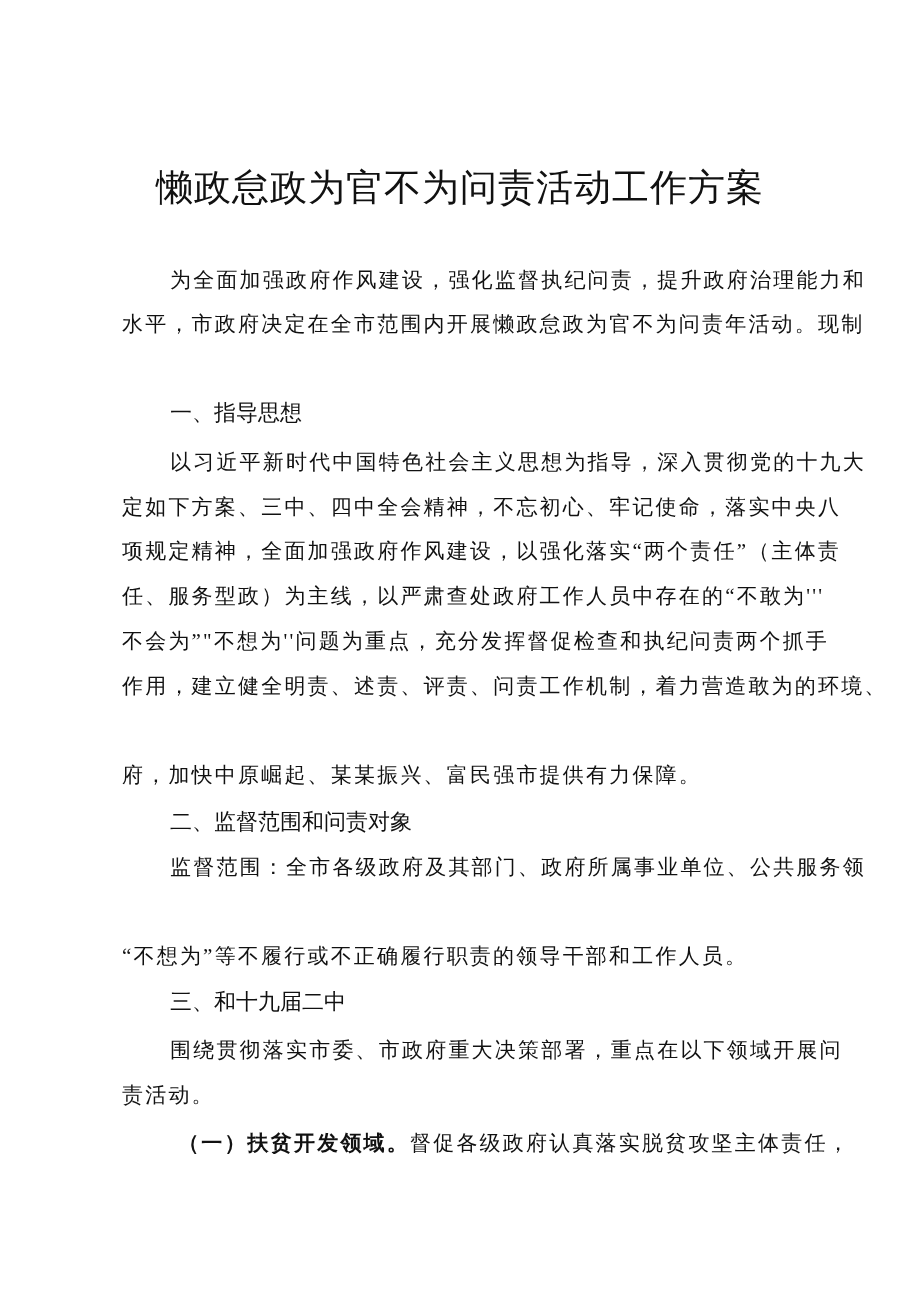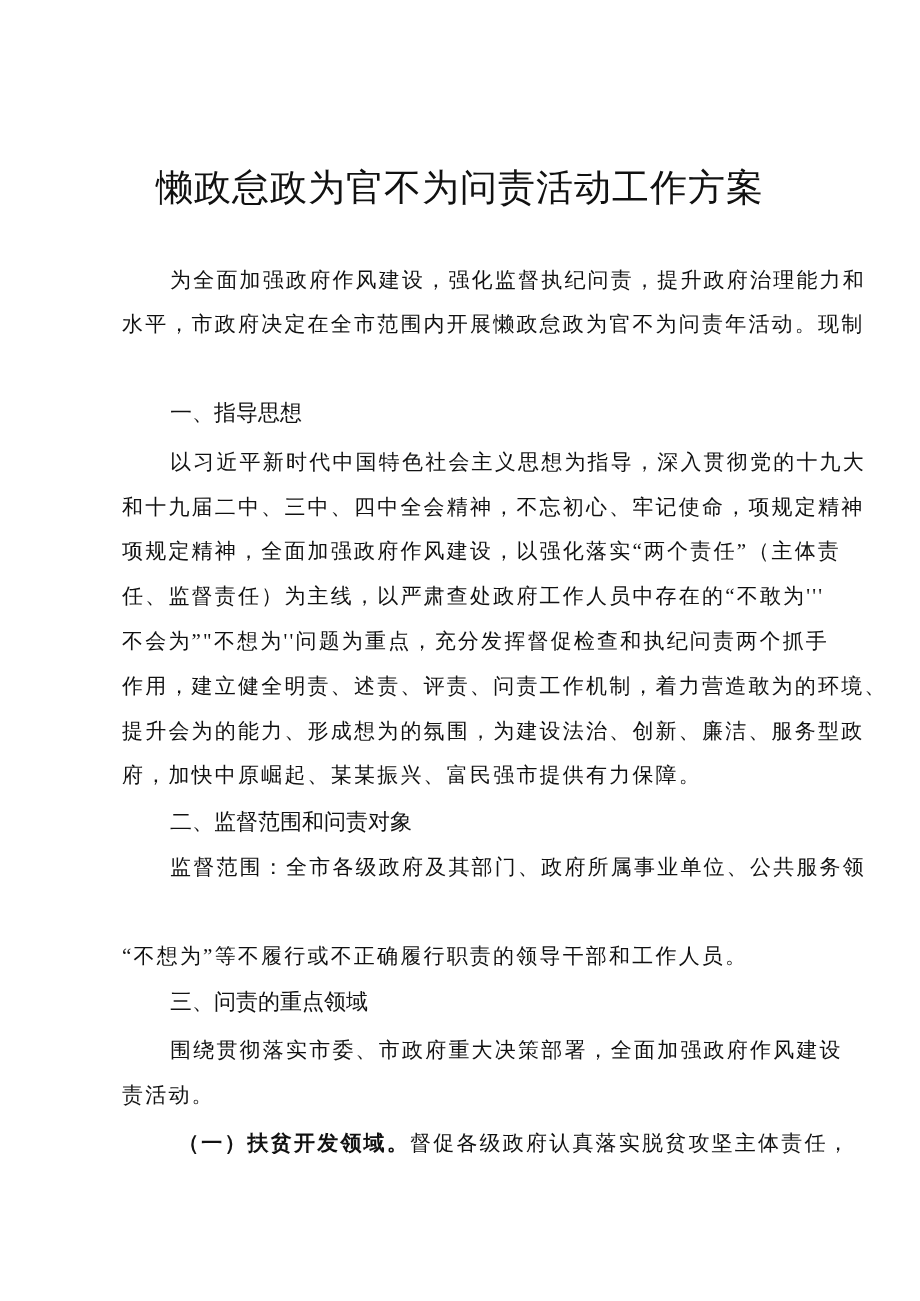--- a/index.html
+++ b/index.html
@@ -20,29 +20,28 @@
 <body>
 
 <div class="page">
   <h1 class="title">懒政怠政为官不为问责活动工作方案</h1>
 
   <p class="line indent" style="top:265px">为全面加强政府作风建设，强化监督执纪问责，提升政府治理能力和</p>
   <p class="line" style="top:309px">水平，市政府决定在全市范围内开展懒政怠政为官不为问责年活动。现制</p>
 
   <h2 class="heading" style="top:398px">一、指导思想</h2>
   <p class="line indent" style="top:447px">以习近平新时代中国特色社会主义思想为指导，深入贯彻党的十九大</p>
-  <p class="line" style="top:492px">和十九届二中、三中、四中全会精神，不忘初心、牢记使命，项规定精神</p>
+  <p class="line" style="top:492px">定如下方案、三中、四中全会精神，不忘初心、牢记使命，落实中央八</p>
   <p class="line" style="top:536px">项规定精神，全面加强政府作风建设，以强化落实“两个责任”（主体责</p>
-  <p class="line" style="top:581px">任、监督责任）为主线，以严肃查处政府工作人员中存在的“不敢为'''</p>
+  <p class="line" style="top:581px">任、服务型政）为主线，以严肃查处政府工作人员中存在的“不敢为'''</p>
   <p class="line" style="top:626px">不会为”"不想为''问题为重点，充分发挥督促检查和执纪问责两个抓手</p>
   <p class="line" style="top:671px">作用，建立健全明责、述责、评责、问责工作机制，着力营造敢为的环境、</p>
-  <p class="line" style="top:716px">提升会为的能力、形成想为的氛围，为建设法治、创新、廉洁、服务型政</p>
   <p class="line" style="top:760px">府，加快中原崛起、某某振兴、富民强市提供有力保障。</p>
 
   <h2 class="heading" style="top:807px">二、监督范围和问责对象</h2>
   <p class="line indent" style="top:852px">监督范围：全市各级政府及其部门、政府所属事业单位、公共服务领</p>
   <p class="line" style="top:941px">“不想为”等不履行或不正确履行职责的领导干部和工作人员。</p>
 
-  <h2 class="heading" style="top:987px">三、问责的重点领域</h2>
-  <p class="line indent" style="top:1035px">围绕贯彻落实市委、市政府重大决策部署，全面加强政府作风建设</p>
+  <h2 class="heading" style="top:987px">三、和十九届二中</h2>
+  <p class="line indent" style="top:1035px">围绕贯彻落实市委、市政府重大决策部署，重点在以下领域开展问</p>
   <p class="line" style="top:1080px">责活动。</p>
   <p class="line item-line" style="top:1128px"><span class="bold">（一）扶贫开发领域。</span><span>督促各级政府认真落实脱贫攻坚主体责任，</span></p>
 </div>
 
 </body></html>

